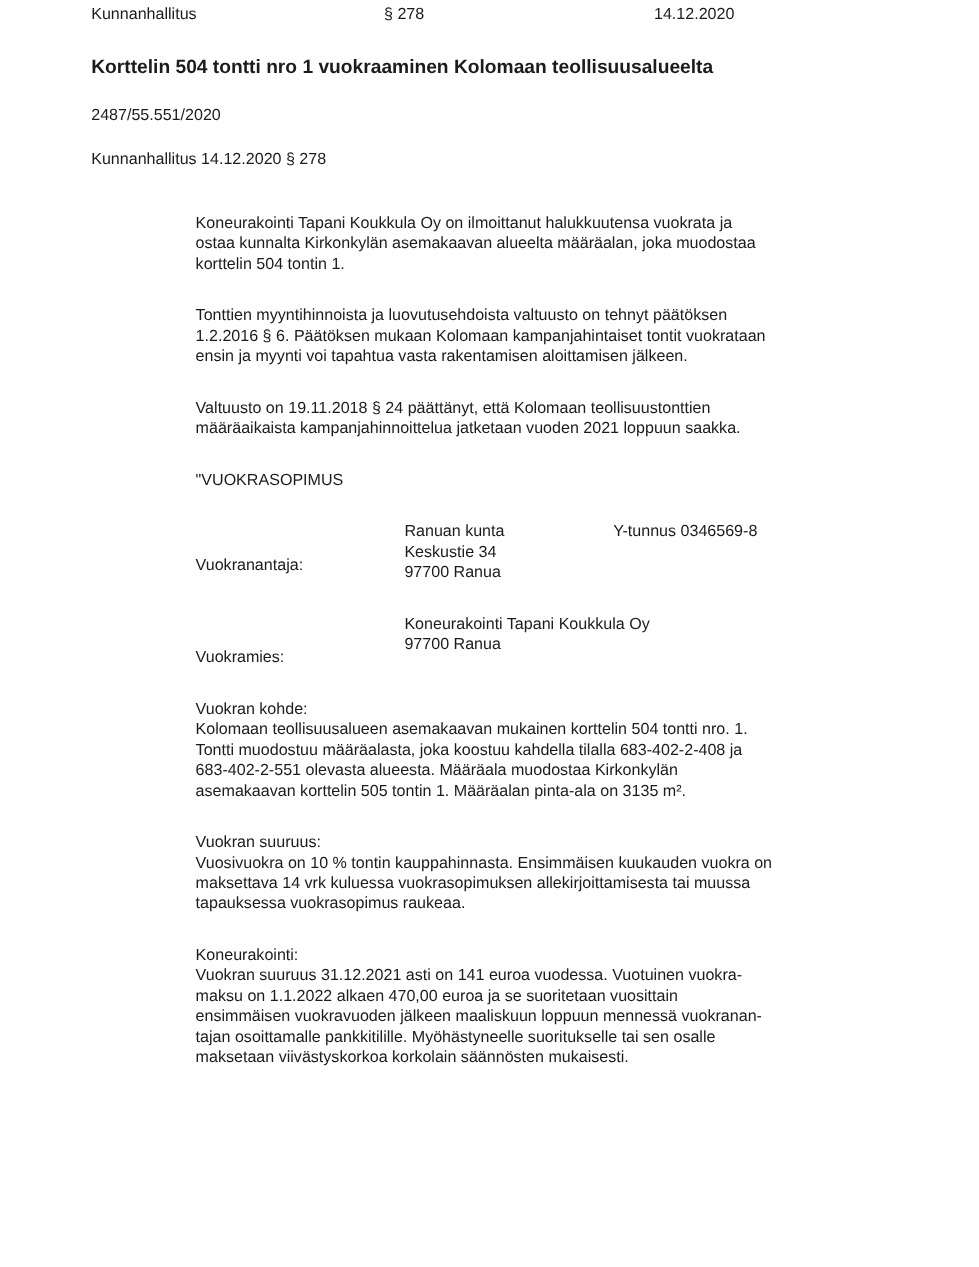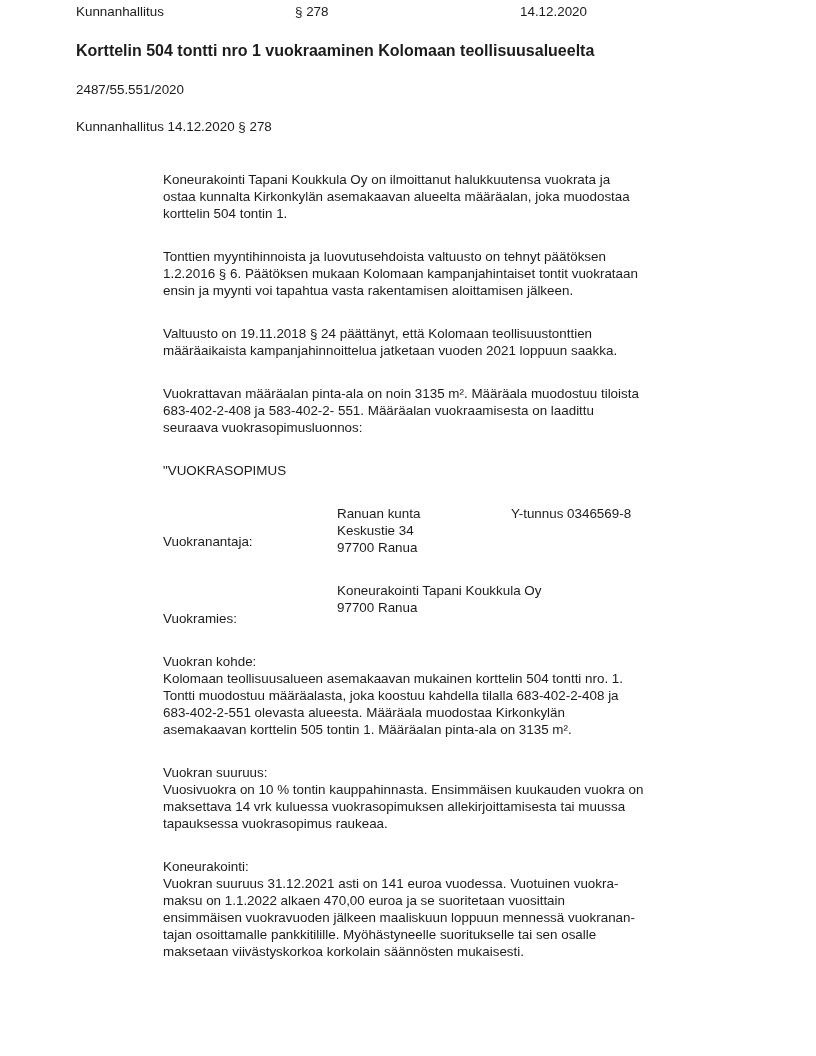--- a/index.html
+++ b/index.html
@@ -14,25 +14,25 @@
     overflow: hidden;
   }
   .page { width: 816px; height: 1056px; background: #ffffff; }
 
   .doc-header {
     display: flex;
     padding-top: 3px;
     margin-left: 76px;
   }
   .doc-header .col-left   { width: 219px; }
-  .doc-header .col-center { width: 225px; }
+  .doc-header .col-center { width: 225px; margin-left: 25px; }
   .doc-header .col-right  { flex: 1; }
 
   .title {
-    margin: 21px 40px 0 76px;
+    margin: 27px 40px 0 76px;
     font-size: 16px;
     font-weight: bold;
     line-height: 19px;
   }
   .case-number { margin: 21px 0 0 76px; }
   .meeting-ref { margin: 20px 0 0 76px; }
 
   .content {
     margin-left: 163px;
     margin-top: 36px;
@@ -68,23 +68,20 @@
   <div class="content">
 
     <div class="block para">Koneurakointi Tapani Koukkula Oy on ilmoittanut halukkuutensa vuokrata ja
 ostaa kunnalta Kirkonkylän asemakaavan alueelta määräalan, joka muodostaa
 korttelin 504 tontin 1.</div>
     <div class="block para">Tonttien myyntihinnoista ja luovutusehdoista valtuusto on tehnyt päätöksen
 1.2.2016 § 6. Päätöksen mukaan Kolomaan kampanjahintaiset tontit vuokrataan
 ensin ja myynti voi tapahtua vasta rakentamisen aloittamisen jälkeen.</div>
     <div class="block para">Valtuusto on 19.11.2018 § 24 päättänyt, että Kolomaan teollisuustonttien
 määräaikaista kampanjahinnoittelua jatketaan vuoden 2021 loppuun saakka.</div>
-    <div class="block para">Vuokrattavan määräalan pinta-ala on noin 3135 m². Määräala muodostuu tiloista
-683-402-2-408 ja 583-402-2- 551. Määräalan vuokraamisesta on laadittu
-seuraava vuokrasopimusluonnos:</div>
 
     <div class="block">"VUOKRASOPIMUS</div>
 
     <div class="block party-row">
       <span class="party-label">Vuokranantaja:</span>
       <span class="party-value">Ranuan kunta
 Keskustie 34
 97700 Ranua</span>
       <span class="party-extra">Y-tunnus 0346569-8</span>
     </div>

